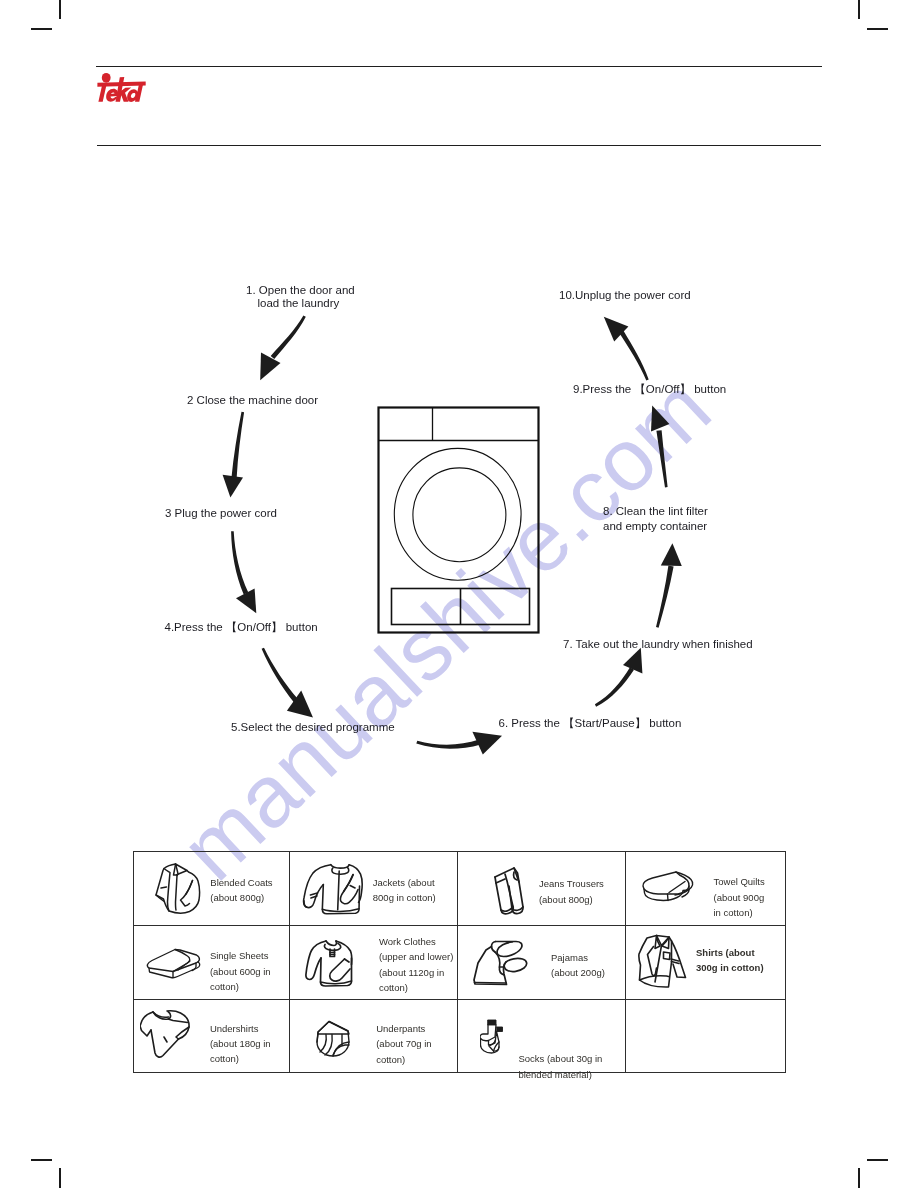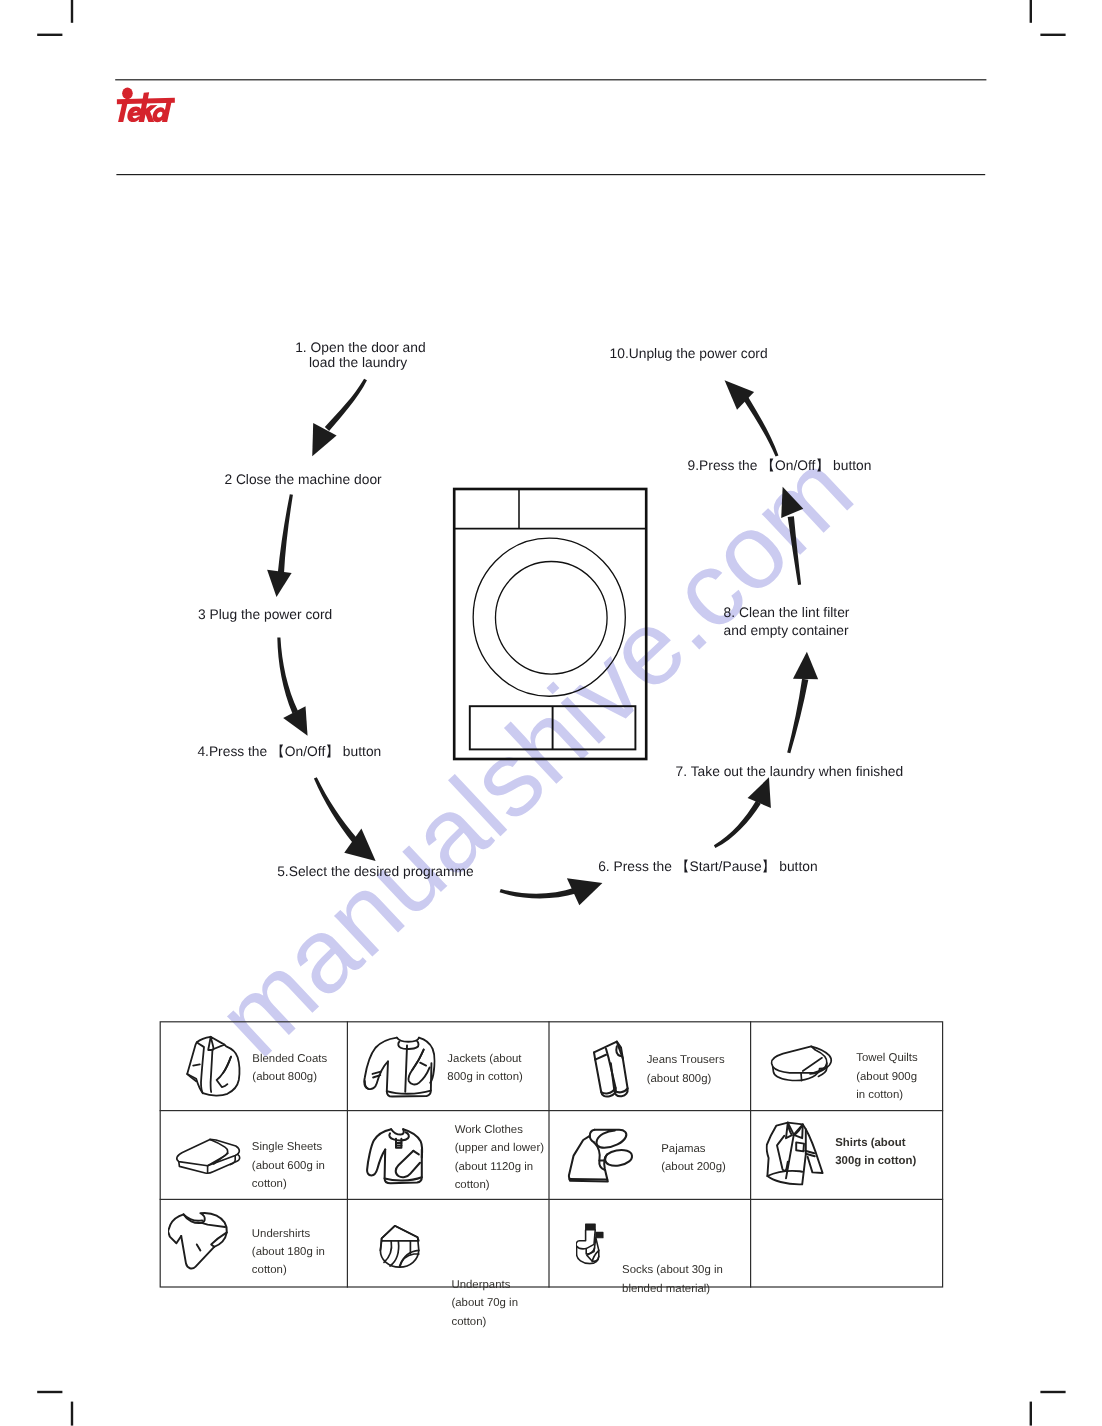--- a/index.html
+++ b/index.html
@@ -132,21 +132,21 @@
 
     <div class="lbl" style="left:246px;top:284.2px;line-height:13.1px;"><div>1. Open the door and</div><div style="padding-left:11.5px;">load the laundry</div></div>
     <div class="lbl" style="left:187px;top:394px;">2 Close the machine door</div>
     <div class="lbl" style="left:165px;top:507px;">3 Plug the power cord</div>
     <div class="lbl" style="left:164.5px;top:620.5px;">4.Press the 【On/Off】 button</div>
     <div class="lbl" style="left:231px;top:721.2px;">5.Select the desired programme</div>
     <div class="lbl" style="left:498.5px;top:717px;">6. Press the 【Start/Pause】 button</div>
     <div class="lbl" style="left:563px;top:637.5px;">7. Take out the laundry when finished</div>
     <div class="lbl" style="left:603px;top:503.8px;line-height:14.7px;"><div>8. Clean the lint filter</div><div>and empty container</div></div>
     <div class="lbl" style="left:573px;top:383px;">9.Press the 【On/Off】 button</div>
-    <div class="lbl" style="left:508px;top:289.2px;">10.Unplug the power cord</div>
+    <div class="lbl" style="left:559px;top:289.2px;">10.Unplug the power cord</div>
   </div>
 
 </div>
 
   <div id="tbl">
     <div class="tb" style="left:0;top:0;width:652.5px;height:221.5px;"></div>
     <div class="tvline" style="left:155.5px;top:0;height:221.5px;"></div>
     <div class="tvline" style="left:324.0px;top:0;height:221.5px;"></div>
     <div class="tvline" style="left:492.0px;top:0;height:221.5px;"></div>
     <div class="thline" style="left:0;top:73.5px;width:652.5px;"></div>
@@ -313,21 +313,21 @@
 <path d="M30 5 L68 24 L70 30 L8 30 L8 26 Z"></path>
 <path d="M8 30 L6 46"></path>
 <path d="M24 31 C26 44 22 57 12 66"></path>
 <path d="M36 31 C38 50 33 64 22 72"></path>
 <path d="M56 31 L56 52"></path>
 <path d="M70 46 C56 47 44 56 38 72"></path>
 <path d="M38 74 C41 62 49 54 62 52 L70 52"></path>
 </g>
       </svg>
     </span>
-    <span class="cap" style="left:243.2px;top:169.79999999999995px;line-height:15.4px;margin-top:42px;">Underpants
+    <span class="cap" style="left:243.2px;top:169.79999999999995px;line-height:15.4px;">Underpants
 (about 70g in
 cotton)</span>
     <span class="icon" style="left:347.0px;top:167.0px;">
       <svg width="27" height="36" viewBox="0 0 54 72">
 <g fill="none" stroke="#1d1d1d" stroke-width="2.6" stroke-linejoin="round" stroke-linecap="round">
 <path d="M33 18 L45 18 L45 27 L33 27 Z" fill="#1d1d1d" stroke-width="1.8"></path>
 <path d="M33 27 L38 48 L38 58 C37 65 31 68 26 65 L18 56 L30 50 Z"></path>
 <path d="M16 4 L32 4 L32 14 L16 14 Z" fill="#1d1d1d" stroke-width="1.8"></path>
 <path d="M16 14 L16 32 L6 32 C1 32 -1 37 1 41 C4 45 11 46 17 45 L30 38 L32 14"></path>
 <path d="M1 41 L1 54 C1 63 11 70 23 70 C32 70 38 65 38 58"></path>

